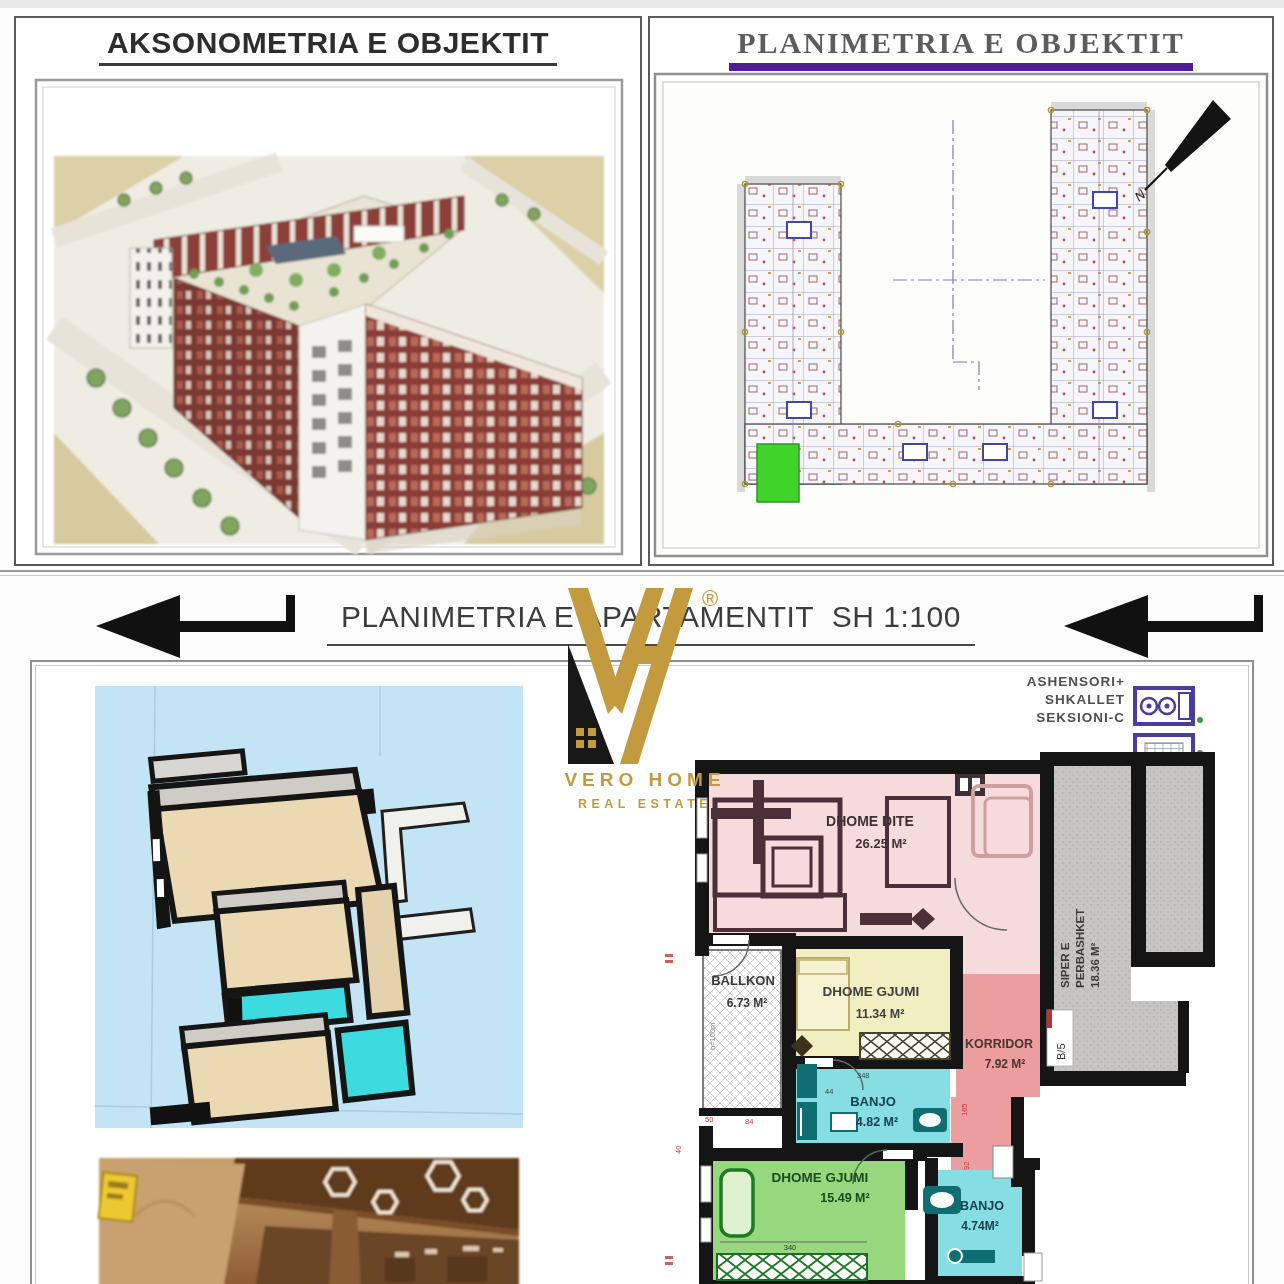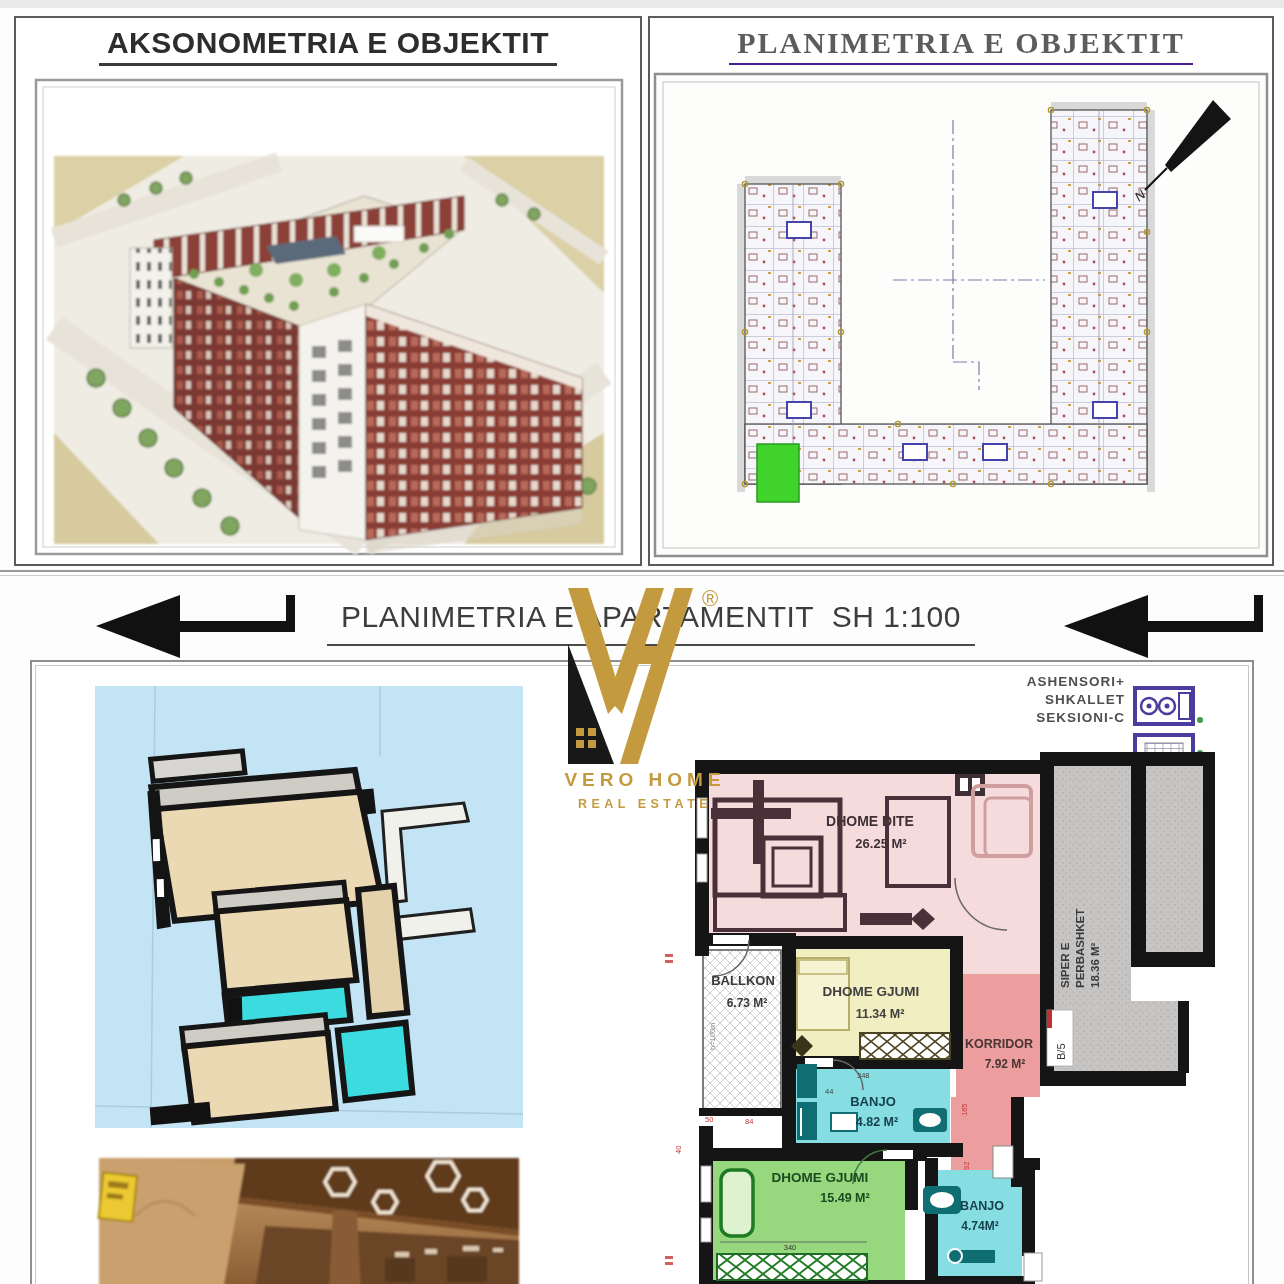--- a/index.html
+++ b/index.html
@@ -3,21 +3,21 @@
 <meta charset="utf-8">
 <style>
   html,body{margin:0;padding:0;background:#e9e9e9;}
   #page{position:relative;width:1284px;height:1284px;background:#fdfdfd;overflow:hidden;
         font-family:"Liberation Sans",sans-serif;margin:8px auto;}
   .panel{position:absolute;background:#ffffff;border:2px solid #5a5a5a;box-sizing:border-box;}
   .ptitle{width:100%;text-align:center;position:absolute;top:8px;left:0;}
   .ptitle span{display:inline-block;padding:0 8px 3px 8px;border-bottom:3px solid #3a3a3a;
         font-size:30px;font-weight:600;color:#2d2d2d;letter-spacing:.5px;white-space:pre;}
   #panel-site .ptitle span{font-family:"Liberation Serif",serif;color:#5c5c5c;font-weight:600;
-        letter-spacing:2px;border-bottom:2px solid #4c1d95;}
+        letter-spacing:2px;border-bottom:8px solid #4c1d95;}
   .hline{position:absolute;left:0;width:1284px;background:#9a9a9a;}
   #apt-title-wrap{position:absolute;left:0;right:0;top:592px;text-align:center;z-index:1;}
   #apt-title-wrap span{display:inline-block;margin-left:18px;padding:0 14px 10px 14px;
         border-bottom:2px solid #4a4a4a;font-size:30px;font-weight:500;color:#3d3d3d;
         letter-spacing:.5px;white-space:pre;}
   svg{position:absolute;display:block;}
   #logo-svg{z-index:5;}
   #panel-bottom .inner{position:absolute;left:3px;top:3px;right:3px;bottom:3px;
         border:1px solid #c8c8c8;}
   text{font-family:"Liberation Sans",sans-serif;}

